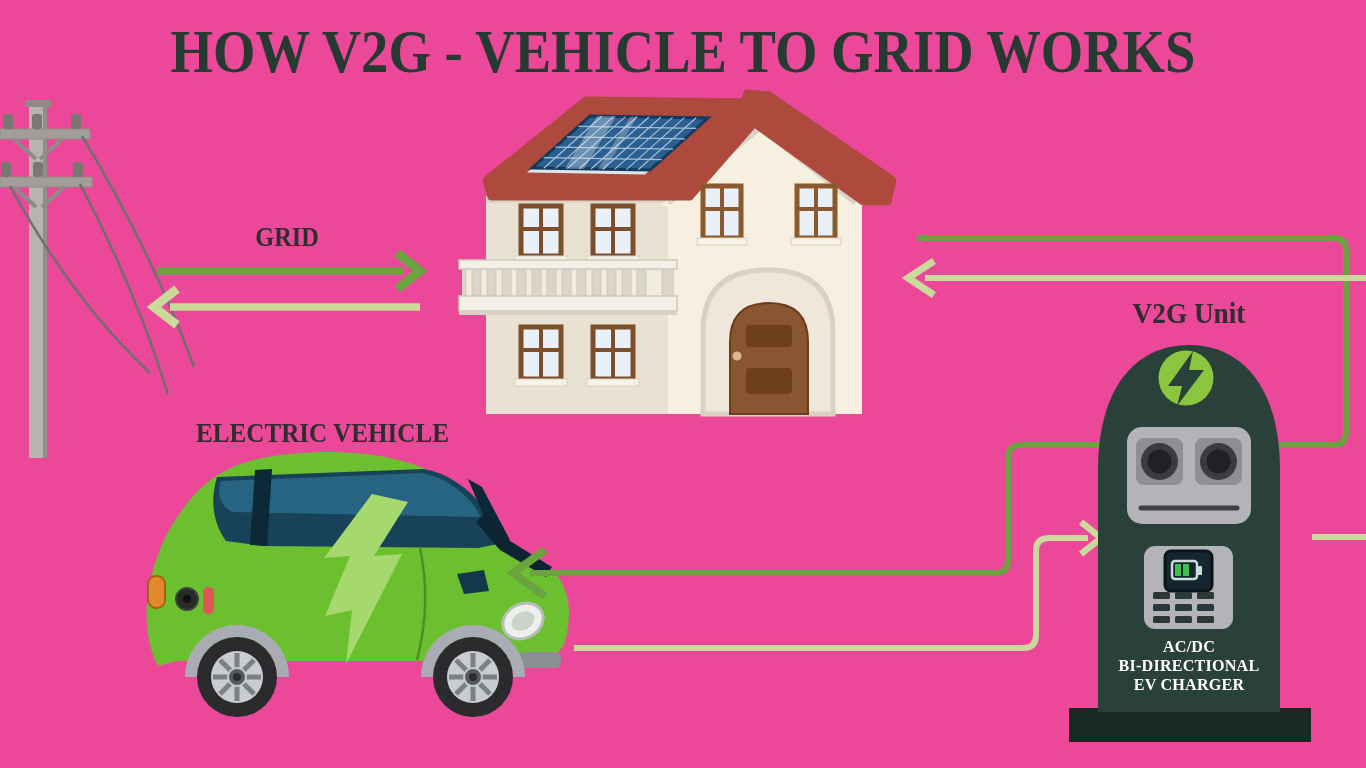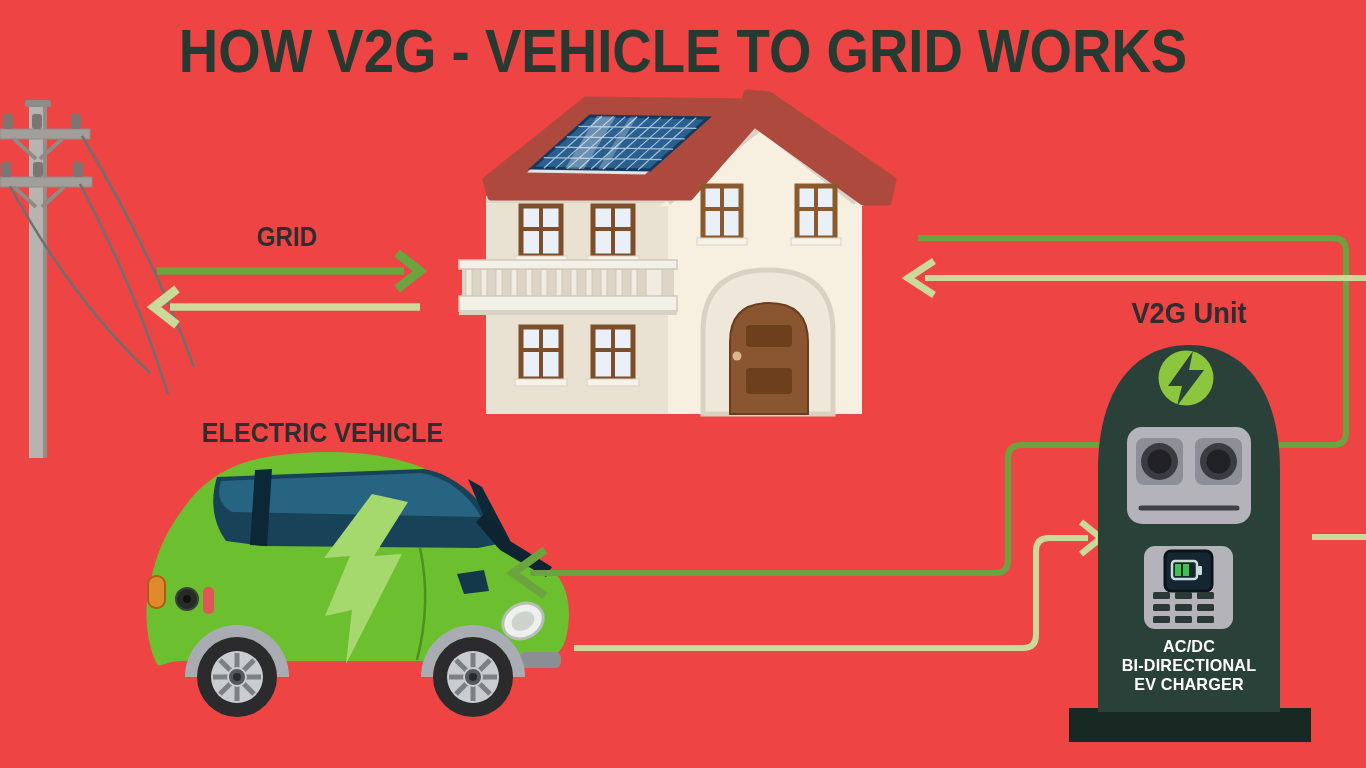--- a/index.html
+++ b/index.html
@@ -1,17 +1,17 @@
 <!DOCTYPE html>
 <html><head>
 <meta charset="utf-8">
 <style>
   html,body{margin:0;padding:0;background:#ffffff;}
-  #stage{position:relative;width:1366px;height:768px;background:#ef4444;overflow:hidden;
-         font-family:Liberation Sans, sans-serif;}
+  #stage{position:relative;width:1366px;height:768px;background:#ec4899;overflow:hidden;
+         font-family:Liberation Serif, serif;}
   #stage svg{position:absolute;left:0;top:0;}
   .lbl{position:absolute;font-weight:bold;color:#2e2e2e;text-align:center;white-space:nowrap;}
   #title{left:0;right:0;top:18px;font-size:62px;line-height:66px;color:#273a31;
          transform:scaleX(.88);transform-origin:50% 50%;letter-spacing:0;}
   #grid-label{left:192px;top:222px;width:190px;font-size:27px;transform:scaleX(.9);}
   #ev-label{left:150px;top:418px;width:345px;font-size:27px;transform:scaleX(.93);}
   #v2g-label{left:1058px;top:297px;width:262px;font-size:29px;transform:scaleX(.94);}
   #charger-caption{position:absolute;left:1096px;top:637px;width:186px;text-align:center;
          color:#ffffff;font-weight:bold;font-size:17px;line-height:19px;
          transform:scaleX(.95);transform-origin:50% 0;letter-spacing:.2px;}

